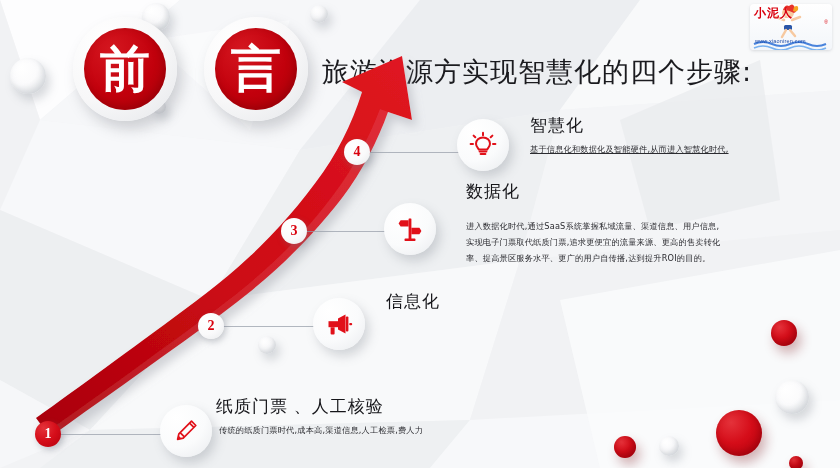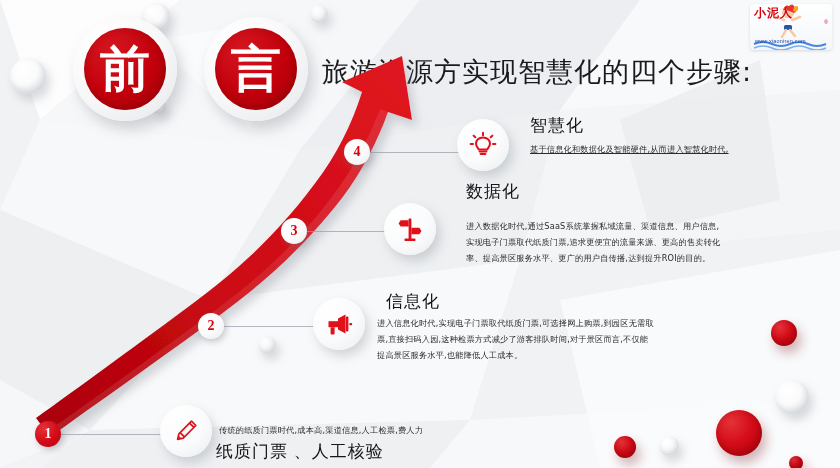--- a/index.html
+++ b/index.html
@@ -244,44 +244,39 @@
   <div class="disc" style="left:160px;top:405px;">
     <svg width="28" height="28" viewBox="0 0 28 28">
       <g stroke="#e11019" stroke-width="1.7" fill="none" stroke-linejoin="round">
         <path d="M19.5 4.2 l4.3 4.3 -12.6 12.6 -5.6 1.3 1.3 -5.6 Z"></path>
         <path d="M17.6 6.1 l4.3 4.3"></path>
         <path d="M8.1 15.6 l4.3 4.3"></path>
         <path d="M5.6 22.4 l2.5 -2.5"></path>
       </g>
     </svg>
   </div>
-  <div class="step-title" style="left:216px;top:395px;margin-top:45px;">纸质门票 、人工核验</div>
+  <div class="step-title" style="left:216px;top:395px;">纸质门票 、人工核验</div>
   <div class="step-desc" style="left:219px;top:423px;">
     <span>传统的纸质门票时代,成本高,渠道信息,人工检票,费人力</span>
   </div>
 
   <div class="connector" style="left:219px;top:326px;width:102px;"></div>
   <div class="badge light" style="left:198px;top:313px;">2</div>
   <div class="disc" style="left:313px;top:298px;">
     <svg width="28" height="28" viewBox="0 0 28 28">
       <g fill="#e11019">
         <path d="M3.5 11.2 L13 11.2 L13 17.2 L3.5 17.2 Z"></path>
         <path d="M13 8.4 L20.5 4.6 L20.5 23.4 L13 19.6 Z"></path>
         <rect x="20.8" y="6.4" width="2.6" height="15.2" rx="1"></rect>
         <path d="M5.6 17.2 L9.6 17.2 L9.6 23.4 Q9.6 24.4 8.6 24.4 L6.6 24.4 Q5.6 24.4 5.6 23.4 Z"></path>
         <rect x="24.2" y="13.1" width="3" height="2.2" rx="1"></rect>
       </g>
     </svg>
   </div>
   <div class="step-title" style="left:386px;top:290px;">信息化</div>
-  <div class="step-desc" style="left:377px;top:316px;">
-    <span>进入信息化时代,实现电子门票取代纸质门票,可选择网上购票,到园区无需取</span>
-    <span>票,直接扫码入园,这种检票方式减少了游客排队时间,对于景区而言,不仅能</span>
-    <span>提高景区服务水平,也能降低人工成本。</span>
-  </div>
 
   <div class="connector" style="left:301px;top:231px;width:90px;"></div>
   <div class="badge light" style="left:281px;top:218px;">3</div>
   <div class="disc" style="left:384px;top:203px;">
     <svg width="26" height="26" viewBox="0 0 26 26">
       <g fill="#e11019">
         <rect x="11.6" y="2.5" width="2.8" height="21" rx="0.5"></rect>
         <path d="M11.6 4.2 L3.6 4.2 L1.6 7.4 L3.6 10.6 L11.6 10.6 Z"></path>
         <path d="M14.4 11.8 L22.4 11.8 L24.4 15 L22.4 18.2 L14.4 18.2 Z"></path>
         <rect x="7.6" y="22.6" width="10.8" height="2.4" rx="0.6"></rect>

